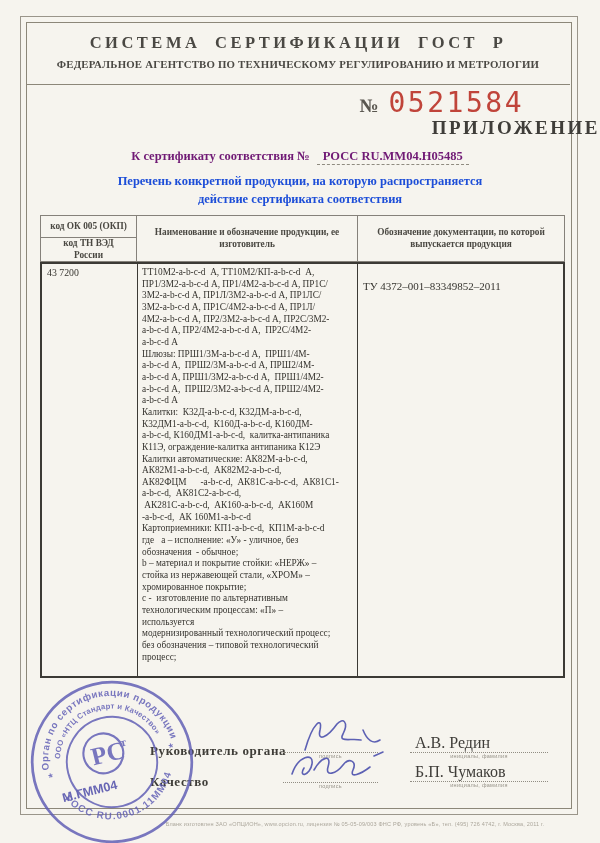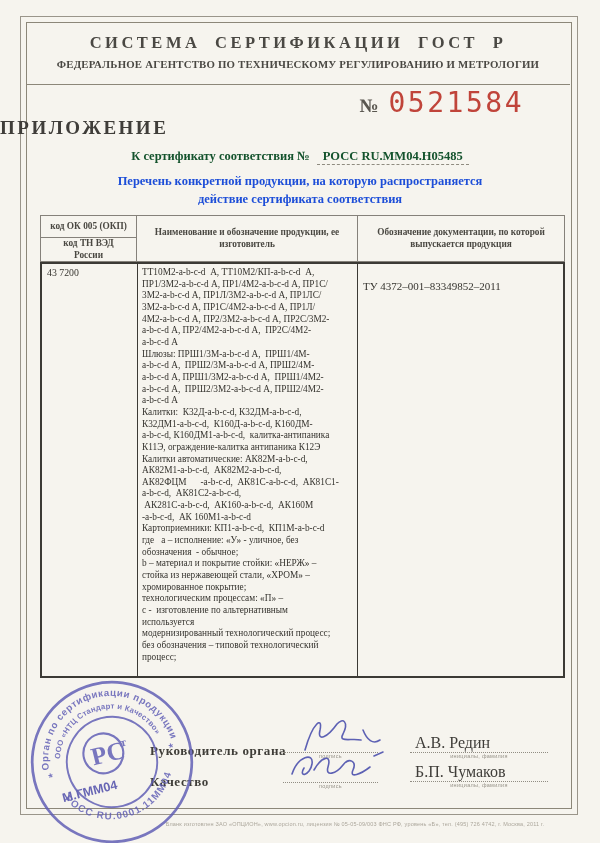--- a/index.html
+++ b/index.html
@@ -15,22 +15,22 @@
   .frame-inner{left:26px;top:22px;width:544px;height:785px;border:1px solid #8c8779;}
   
   .header-box{left:26px;top:22px;width:544px;height:62px;border-bottom:1px solid #8c8779;text-align:center;}
   .header-title{margin-top:11px;font-size:16.5px;font-weight:bold;letter-spacing:3.5px;word-spacing:7px;color:#4a4843;}
   .header-sub{margin-top:5px;font-size:10.8px;font-weight:bold;letter-spacing:0.2px;color:#4a4843;}
   
   .form-number{top:86px;right:76px;white-space:nowrap;}
   .form-number .prefix{font-size:19px;color:#5a5750;font-weight:bold;margin-right:10px;}
   .form-number .value{font-size:28px;font-family:"DejaVu Sans Mono", monospace;color:#c0443a;letter-spacing:2.5px;}
   
-  .appendix{left:0;top:117px;width:100%;text-align:left;font-size:19px;font-weight:bold;letter-spacing:2.5px;color:#3f3d39;}
-  .cert-line{left:0;top:149px;width:100%;text-align:center;font-size:12.5px;font-weight:bold;color:#14532d;}
+  .appendix{left:0;top:117px;width:100%;text-align:right;font-size:19px;font-weight:bold;letter-spacing:2.5px;color:#3f3d39;}
+  .cert-line{left:0;top:149px;width:100%;text-align:center;font-size:12.5px;font-weight:bold;color:#701a75;}
   .cert-line .cert-value{border-bottom:1px dashed #8f8b80;padding:0 6px 1px 6px;margin-left:4px;}
   .desc{left:0;top:173px;width:100%;text-align:center;font-size:12.5px;font-weight:bold;color:#1d4ed8;line-height:17.5px;}
   
   .table{left:40px;top:215px;width:596px;height:463px;}
   .th{border:1px solid #85817a;box-sizing:border-box;display:flex;align-items:center;justify-content:center;text-align:center;font-size:9.3px;font-weight:bold;color:#4a4842;line-height:11.5px;padding:1px 8px;}
   .cell-c1a{left:0;top:0;width:97px;height:23px;}
   .cell-c1b{left:0;top:22px;width:97px;height:25px;}
   .cell-c2h{left:96px;top:0;width:222px;height:47px;}
   .cell-c3h{left:317px;top:0;width:208px;height:47px;}
   .tbody{left:0;top:47px;width:525px;height:416px;border:2px solid #3c3a35;box-sizing:border-box;}
@@ -113,22 +113,22 @@
         <div>АК82ФЦМ      -a-b-c-d,  АК81С-a-b-c-d,  АК81С1-</div>
         <div>a-b-c-d,  АК81С2-a-b-c-d,</div>
         <div> АК281С-a-b-c-d,  АК160-a-b-c-d,  АК160М</div>
         <div>-a-b-c-d,  АК 160М1-a-b-c-d</div>
         <div>Картоприемники: КП1-a-b-c-d,  КП1М-a-b-c-d</div>
         <div>где   а – исполнение: «У» - уличное, без</div>
         <div>обозначения  - обычное;</div>
         <div>b – материал и покрытие стойки: «НЕРЖ» –</div>
         <div>стойка из нержавеющей стали, «ХРОМ» –</div>
         <div>хромированное покрытие;</div>
+        <div>с -  изготовление по альтернативным</div>
         <div>технологическим процессам: «П» –</div>
-        <div>с -  изготовление по альтернативным</div>
         <div>используется</div>
         <div>модернизированный технологический процесс;</div>
         <div>без обозначения – типовой технологический</div>
         <div>процесс;</div>
       </div>
     <div class="doc">ТУ 4372–001–83349852–2011</div>
   </div>
 </div>
 
 <div class="abs role1">Руководитель органа</div>

